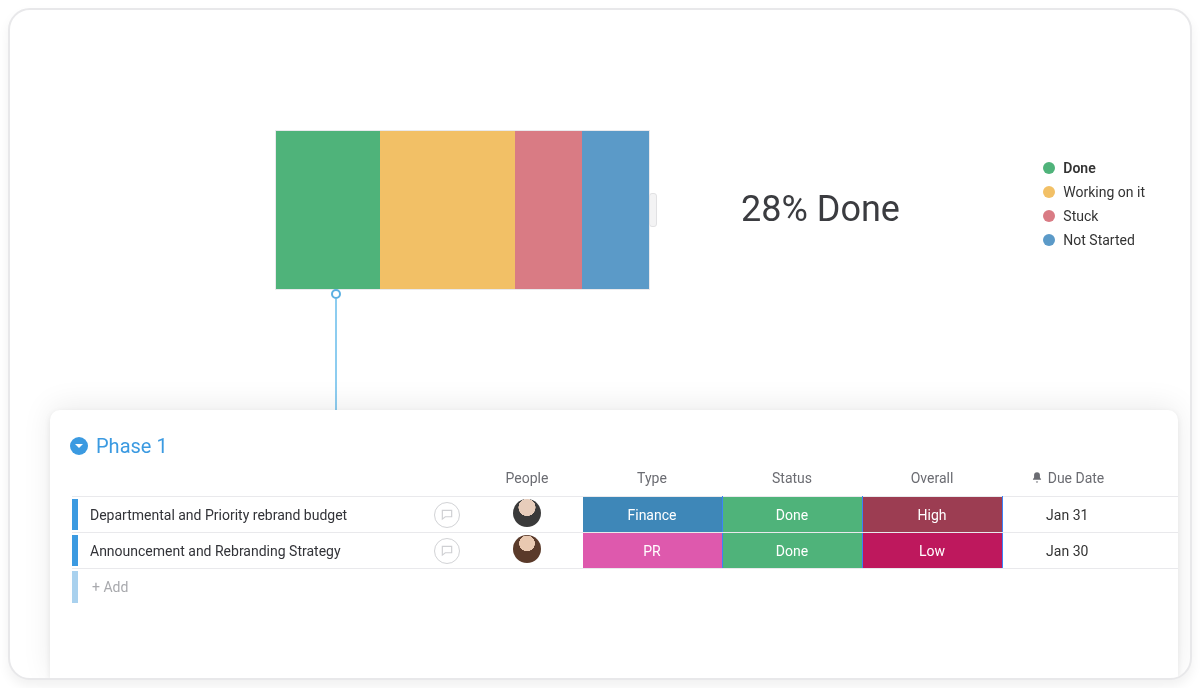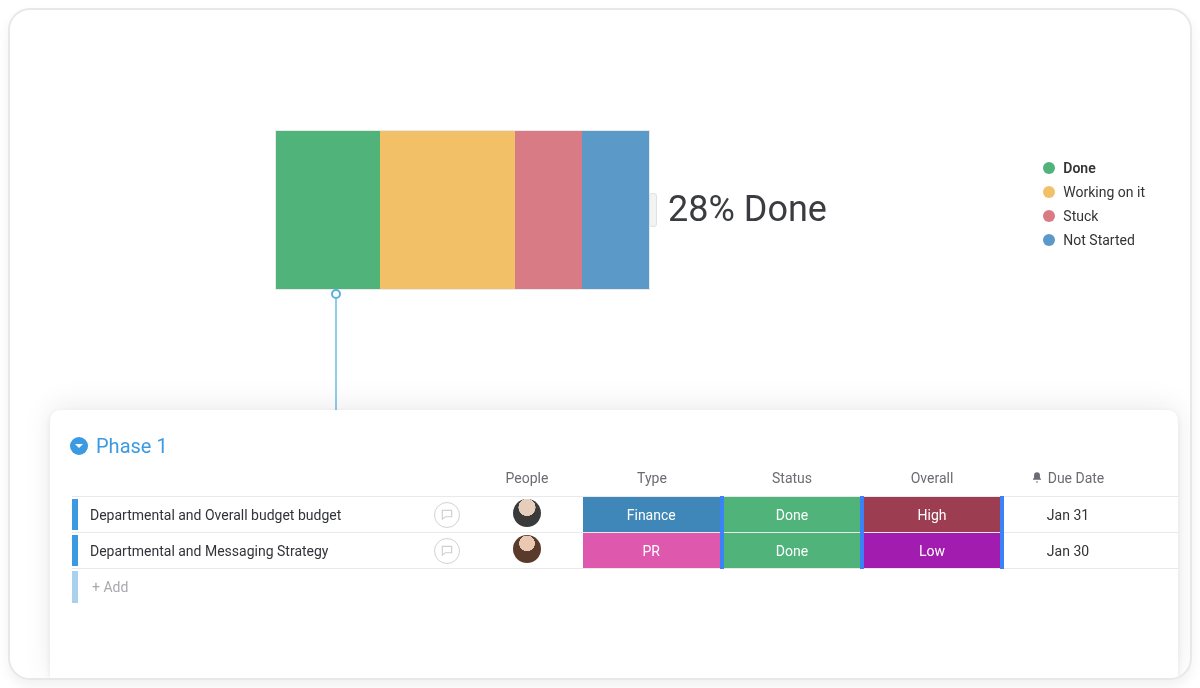--- a/index.html
+++ b/index.html
@@ -50,21 +50,21 @@
     width: 2px;
     background: #8dcdf0;
   }
   
   #dotTop { left: 55px; top: 158px; }
   #lineV  { left: 59px; top: 168px; height: 120px; }
   #dotBot { left: 55px; top: 285px; }
 
   .pct-label {
     position: absolute;
-    left: 658px; top: 178px;
+    left: 731px; top: 178px;
     font-size: 36px;
     font-weight: 400;
     color: #3b3c40;
   }
 
   .legend {
     position: absolute;
     right: 45px; top: 150px;
     font-size: 14px;
     color: #333;
@@ -128,21 +128,21 @@
   .chat-icon svg { width: 14px; height: 14px; fill: none; stroke: #cfd0d3; stroke-width: 2; }
   .avatar {
     width: 28px; height: 28px; border-radius: 50%; display: inline-block;
     background: #888; background-size: cover; background-position: center;
   }
   .av1 { background: radial-gradient(circle at 50% 30%, #e7cdbb 0 35%, #3a3a3a 36% 100%); }
   .av2 { background: radial-gradient(circle at 50% 45%, #d9c6a8 0 45%, #2e2a24 46% 100%); }
   .av3 { background: radial-gradient(circle at 50% 30%, #e9c9b1 0 32%, #5a3a2a 33% 100%); }
 
   .pill { color: #fff; height: 100%; width: 100%; display: flex; align-items: center; justify-content: center; font-size: 14px; }
-  td.cell-pill { padding: 0; border-left: 1px solid #fff; border-right: 4px solid #3b82f6; margin-top: 48px; }
+  td.cell-pill { padding: 0; border-left: 1px solid #fff; border-right: 1px solid #3b82f6; margin-top: 48px; }
   td.cell-date { color: #333; }
   .bell-icon { width: 14px; height: 14px; display: inline-block; vertical-align: -2px; margin-right: 4px; }
   .bell-icon svg { width: 14px; height: 14px; fill: #6b6c72; }
 
   .add-row td {
     text-align: left; color: #a8a9ad; padding-left: 20px;
     border-top: 1px solid #e9e9ec; border-bottom: none;
     position: relative;
   }
   .add-row .row-bar { background: #a9d1ee; }
@@ -233,21 +233,21 @@
                 </svg>
             </span><span>Due Date</span>
           </th>
           <th></th>
         </tr>
       </thead>
       <tbody id="tbody">
           <tr>
     <td class="cell-task">
        <span class="row-bar"></span>
-       <span class="task-text">Departmental and Overall budget budget</span>
+       <span class="task-text">Departmental and Priority rebrand budget</span>
     </td>
     <td>
        <span class="chat-icon">
          <svg viewBox="0 0 24 24">
                   <path d="M4 4h16v11H9l-5 4V4z"></path>
                 </svg>
        </span>
     </td>
     <td><span class="avatar av1"></span></td>
     <td class="cell-pill">
@@ -258,38 +258,38 @@
             </td>
     <td class="cell-pill">
               <div class="pill" style="background:#9c3d52">High</div>
             </td>
     <td class="cell-date">Jan 31</td>
     <td></td>
           </tr>
           <tr>
     <td class="cell-task">
        <span class="row-bar"></span>
-       <span class="task-text">Departmental and Messaging Strategy</span>
+       <span class="task-text">Announcement and Rebranding Strategy</span>
     </td>
     <td>
        <span class="chat-icon">
          <svg viewBox="0 0 24 24">
                   <path d="M4 4h16v11H9l-5 4V4z"></path>
                 </svg>
        </span>
     </td>
     <td><span class="avatar av3"></span></td>
     <td class="cell-pill">
               <div class="pill" style="background:#de59ad">PR</div>
             </td>
     <td class="cell-pill">
               <div class="pill" style="background:#4fb37a">Done</div>
             </td>
     <td class="cell-pill">
-              <div class="pill" style="background:#a21caf">Low</div>
+              <div class="pill" style="background:#be185d">Low</div>
             </td>
     <td class="cell-date">Jan 30</td>
     <td></td>
           </tr>
           <tr class="add-row">
             <td colspan="8"><span class="row-bar"></span>+ Add</td>
           </tr>
         </tbody>
     </table>
   </div>

